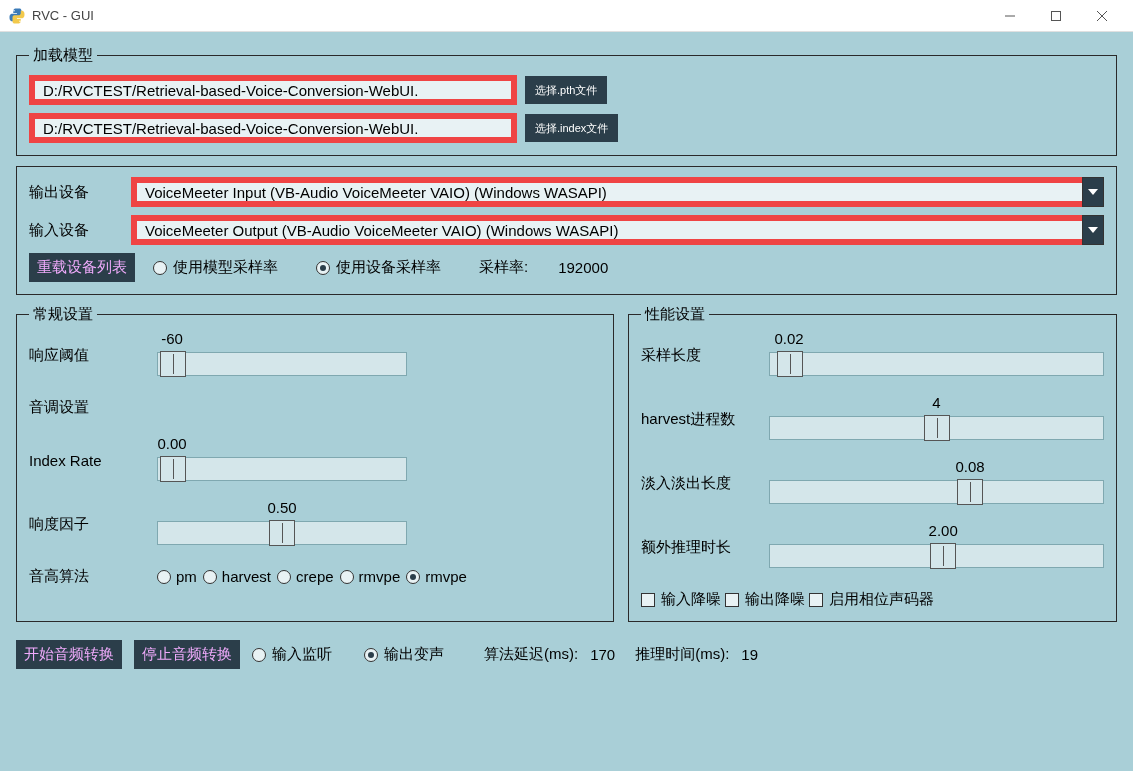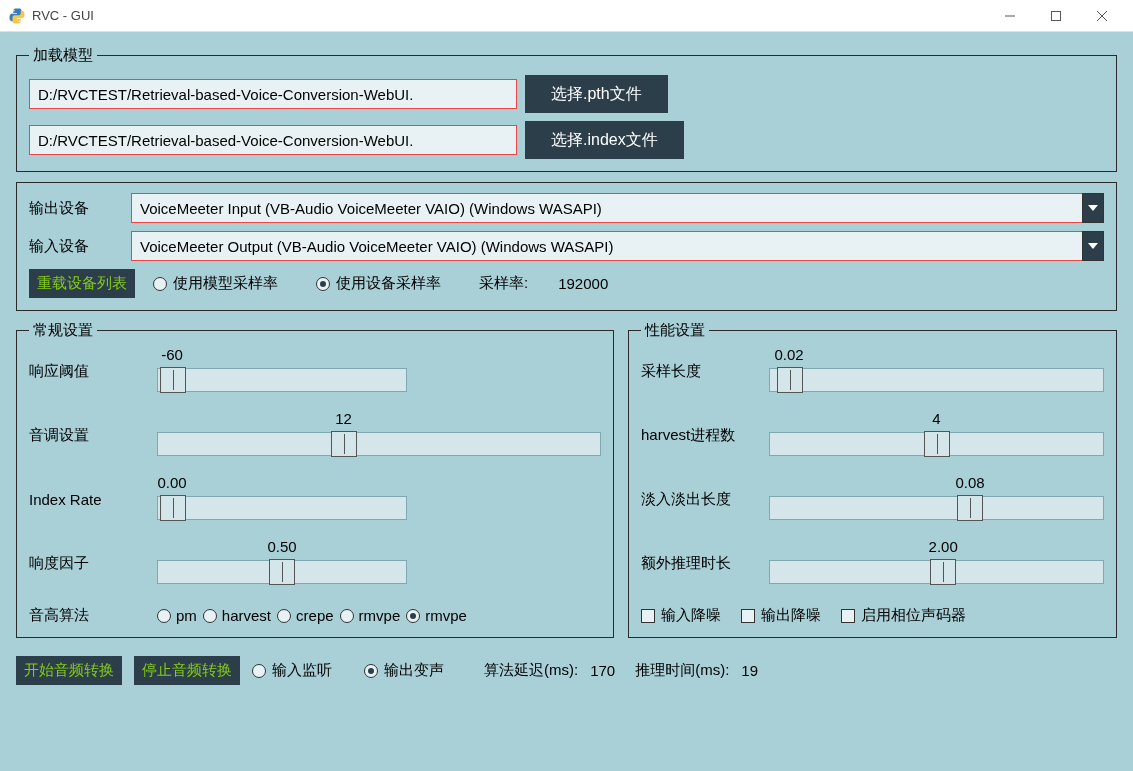--- a/index.html
+++ b/index.html
@@ -46,39 +46,39 @@
 }
 legend {
   padding: 0 4px;
   font-size: 15px;
   background: #a9cfd7;
 }
 .row { display: flex; align-items: center; margin-bottom: 8px; gap: 8px; }
 .row:last-child { margin-bottom: 0; }
 .text-input {
   background: #e8f2f4;
-  border: 1px solid #ef4444;
+  border: 6px solid #ef4444;
   padding: 5px 8px;
   font-size: 15px;
   height: 30px;
   font-family: inherit;
 }
 .dark-btn {
   background: #2b3e4a;
   color: #fff;
   border: none;
-  padding: 6px 26px;
-  font-size: 16px;
+  padding: 6px 10px;
+  font-size: 11px;
   font-family: inherit;
   cursor: pointer;
-  height: 38px;
+  height: 28px;
 }
 .dark-btn-sm {
   background: #2b3e4a;
-  color: #84cc16;
+  color: #f0abfc;
   border: none;
   padding: 5px 8px;
   font-size: 15px;
   font-family: inherit;
   cursor: pointer;
 }
 .label { font-size: 15px; margin-right: 6px; }
 .select-wrap {
   flex: 1;
   position: relative;
@@ -169,21 +169,21 @@
   transform: translateX(-50%);
   font-size: 15px;
   white-space: nowrap;
 }
 .algo-row {
   display: flex;
   align-items: center;
   gap: 0;
 }
 .algo-row .radio-grp { margin-right: 6px; gap: 5px;}
-.perf-checks { display: flex; gap: 20px; }
+.perf-checks { display: flex; gap: 4px; }
 .bottom-bar {
   display: flex;
   align-items: center;
   gap: 12px;
   margin-top: 8px;
 }
 .stat { margin-left: 8px; }
 </style>
 </head>
 <body>
@@ -279,26 +279,20 @@
         <div class="slider-wrap" style="max-width:250px">
           <span class="slider-val" style="left:6%">-60</span>
           <div class="slider-track">
               <div class="slider-thumb" style="left:6%"></div>
             </div>
         </div>
       </div>
 
       <div class="slider-row">
         <span class="slider-label">音调设置</span>
-        <div class="slider-wrap">
-          <span class="slider-val" style="left:42%">12</span>
-          <div class="slider-track">
-              <div class="slider-thumb" style="left:42%"></div>
-            </div>
-        </div>
       </div>
 
       <div class="slider-row">
         <span class="slider-label">Index Rate</span>
         <div class="slider-wrap" style="max-width:250px">
           <span class="slider-val" style="left:6%">0.00</span>
           <div class="slider-track">
               <div class="slider-thumb" style="left:6%"></div>
             </div>
         </div>

